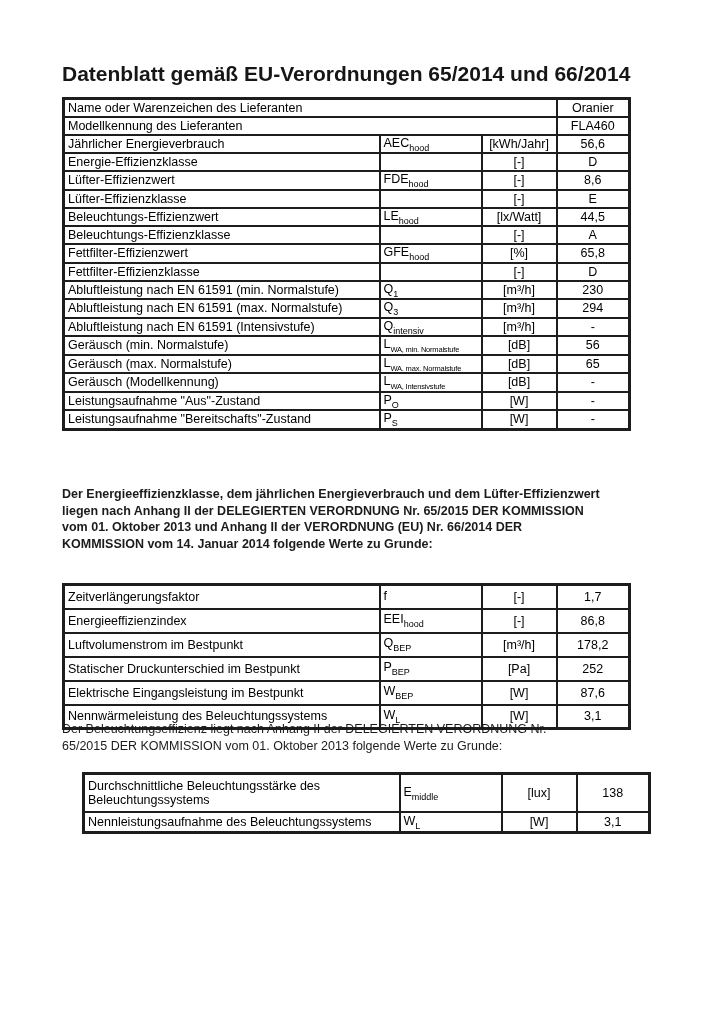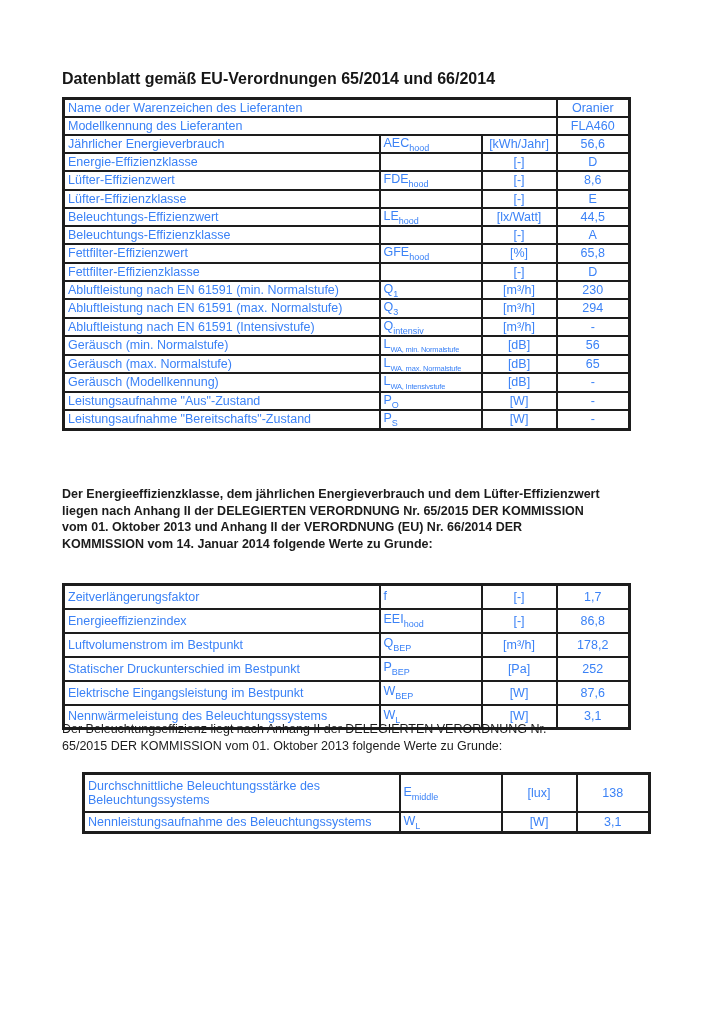--- a/index.html
+++ b/index.html
@@ -10,34 +10,34 @@
     width: 720px;
     height: 1017px;
     background: #ffffff;
     position: relative;
     font-family: "Liberation Sans", "DejaVu Sans", sans-serif;
     color: #1b1b1b;
   }
   #doc-title {
     position: absolute;
     left: 62px;
-    top: 70px;
-    font-size: 16px;
+    top: 62px;
+    font-size: 21px;
     font-weight: bold;
     white-space: nowrap;
     color: #161616;
   }
   .spec-table {
     position: absolute;
     left: 62px;
     border-collapse: collapse;
     table-layout: fixed;
     width: 566px;
     font-size: 12.5px;
-    color: #3b82f6;
+    color: #000000;
   }
   #table1 { top: 97px; }
   #table2 { top: 583px; }
   #table3 { top: 772px; margin-left: 20px; }
   .spec-table, .spec-table td {
     border: 2px solid #1d1d1d;
   }
   .spec-table {
     border-width: 3px;
   }

